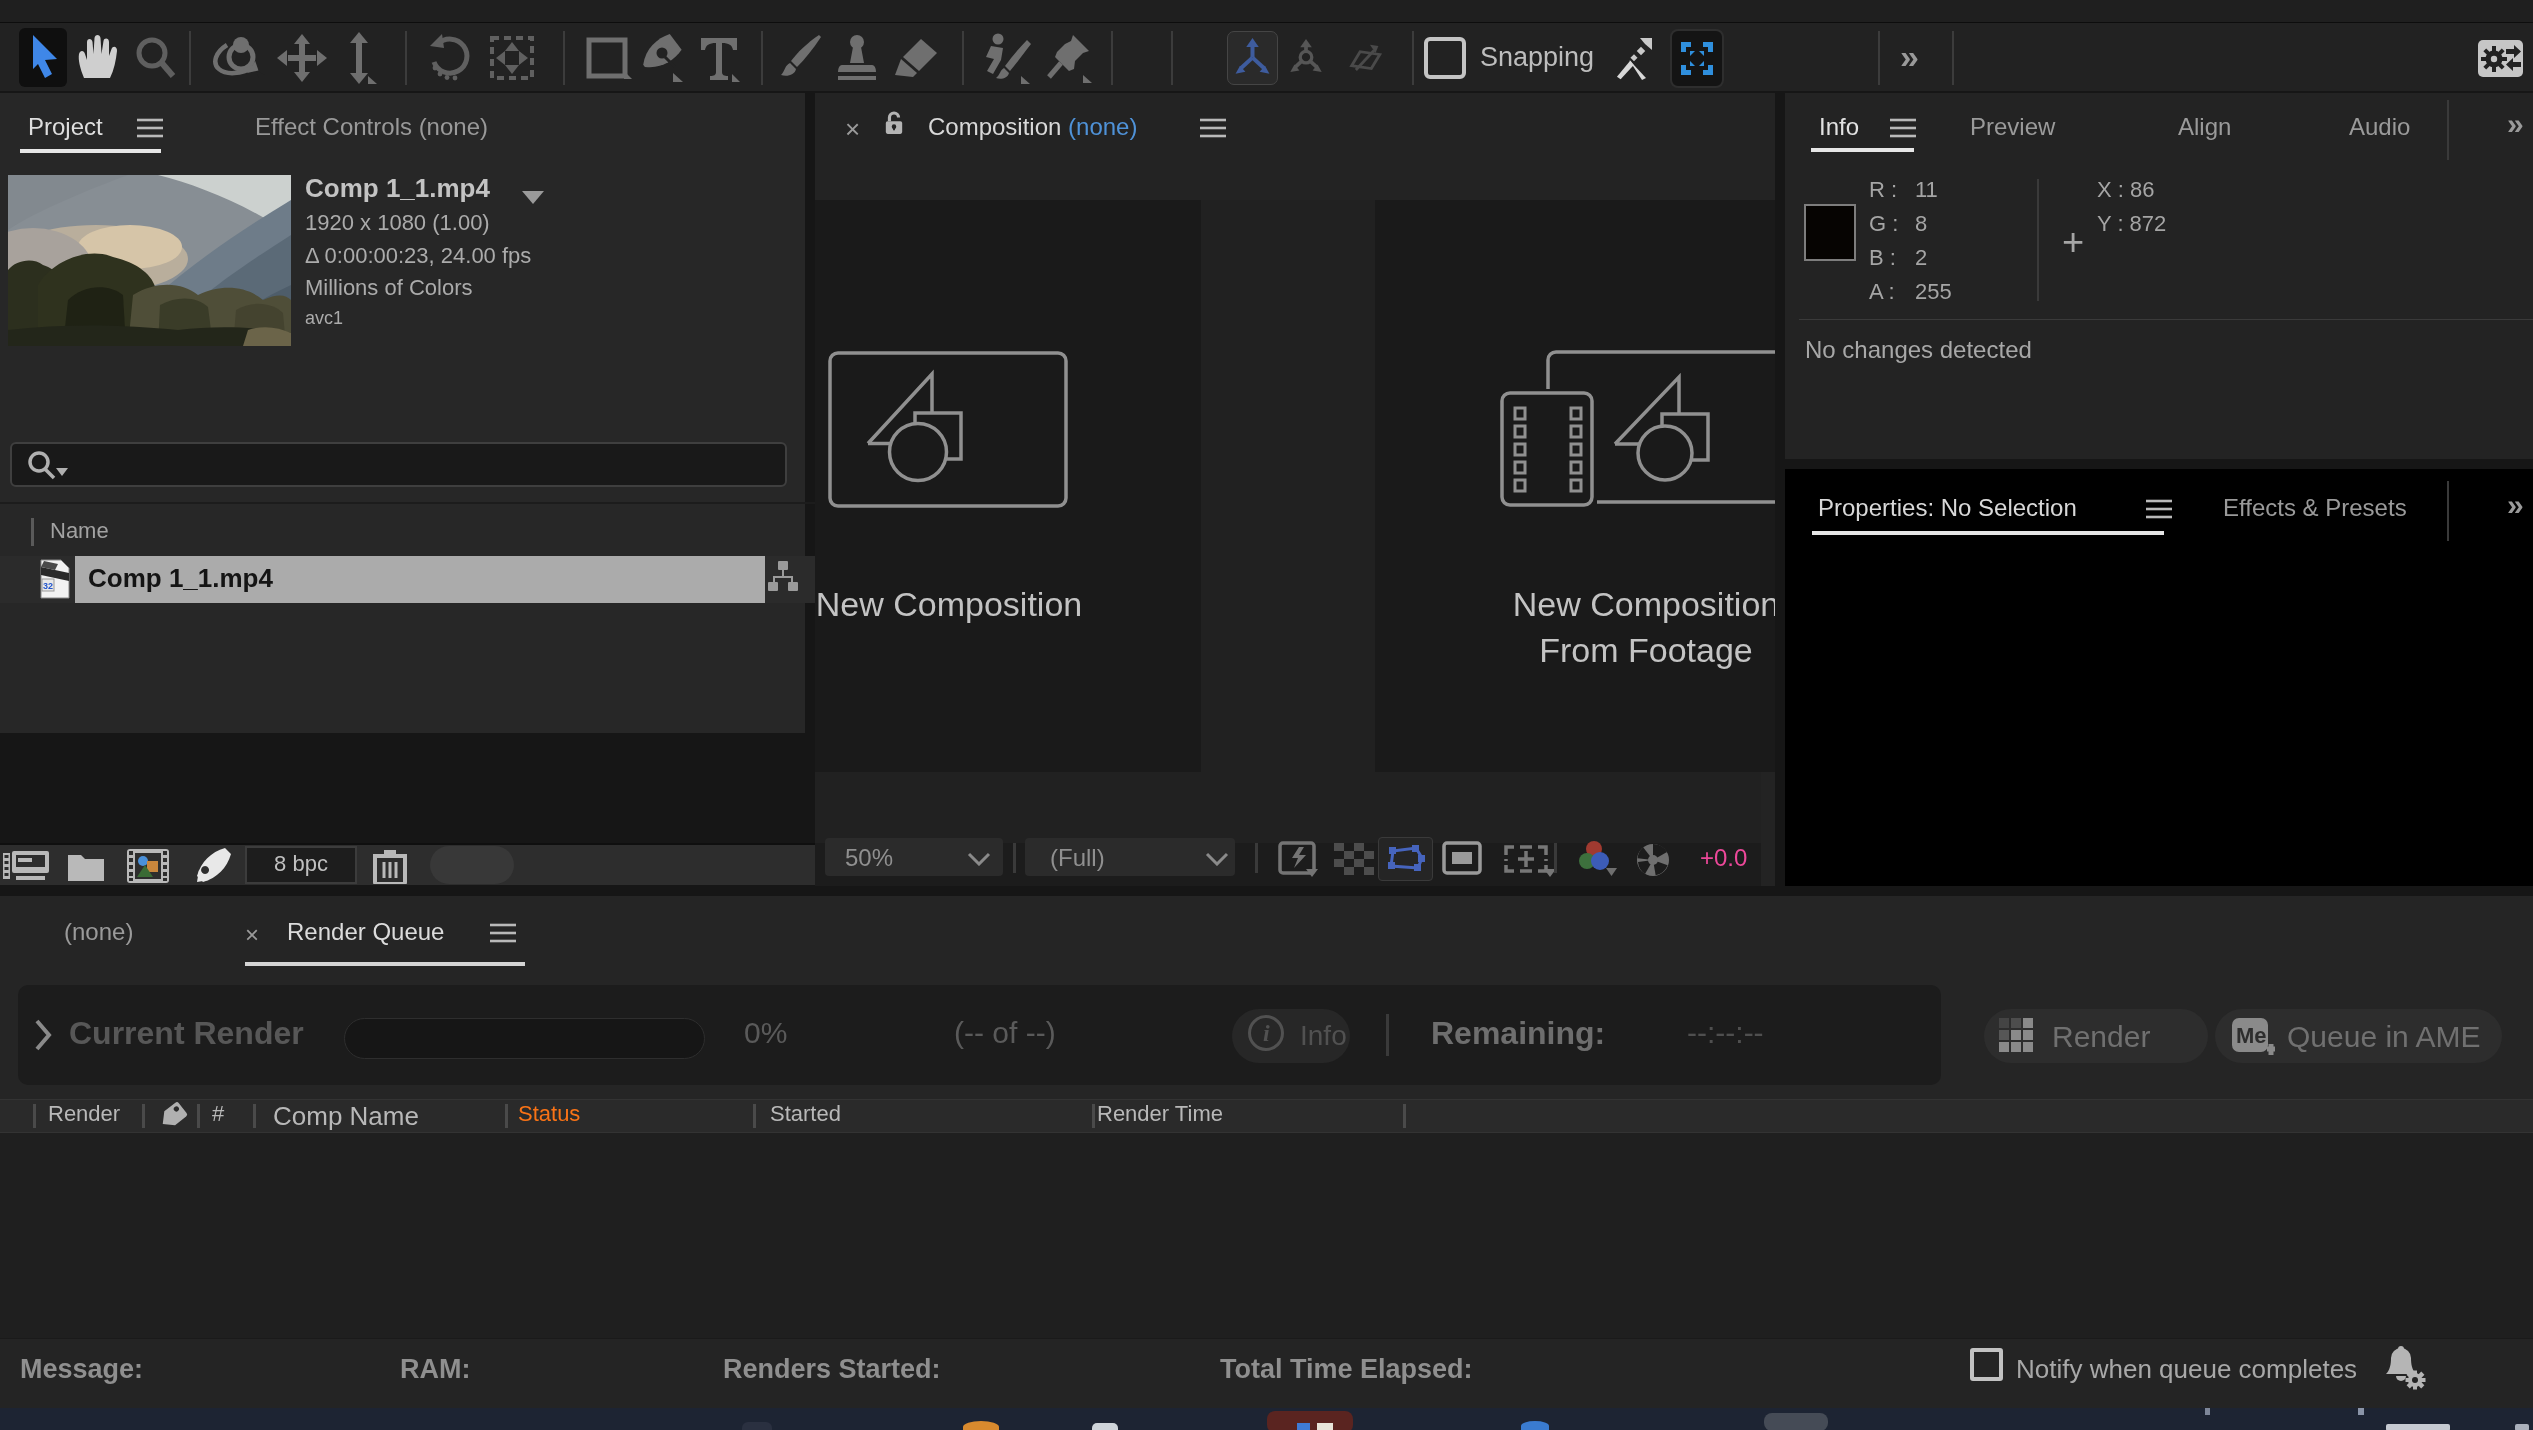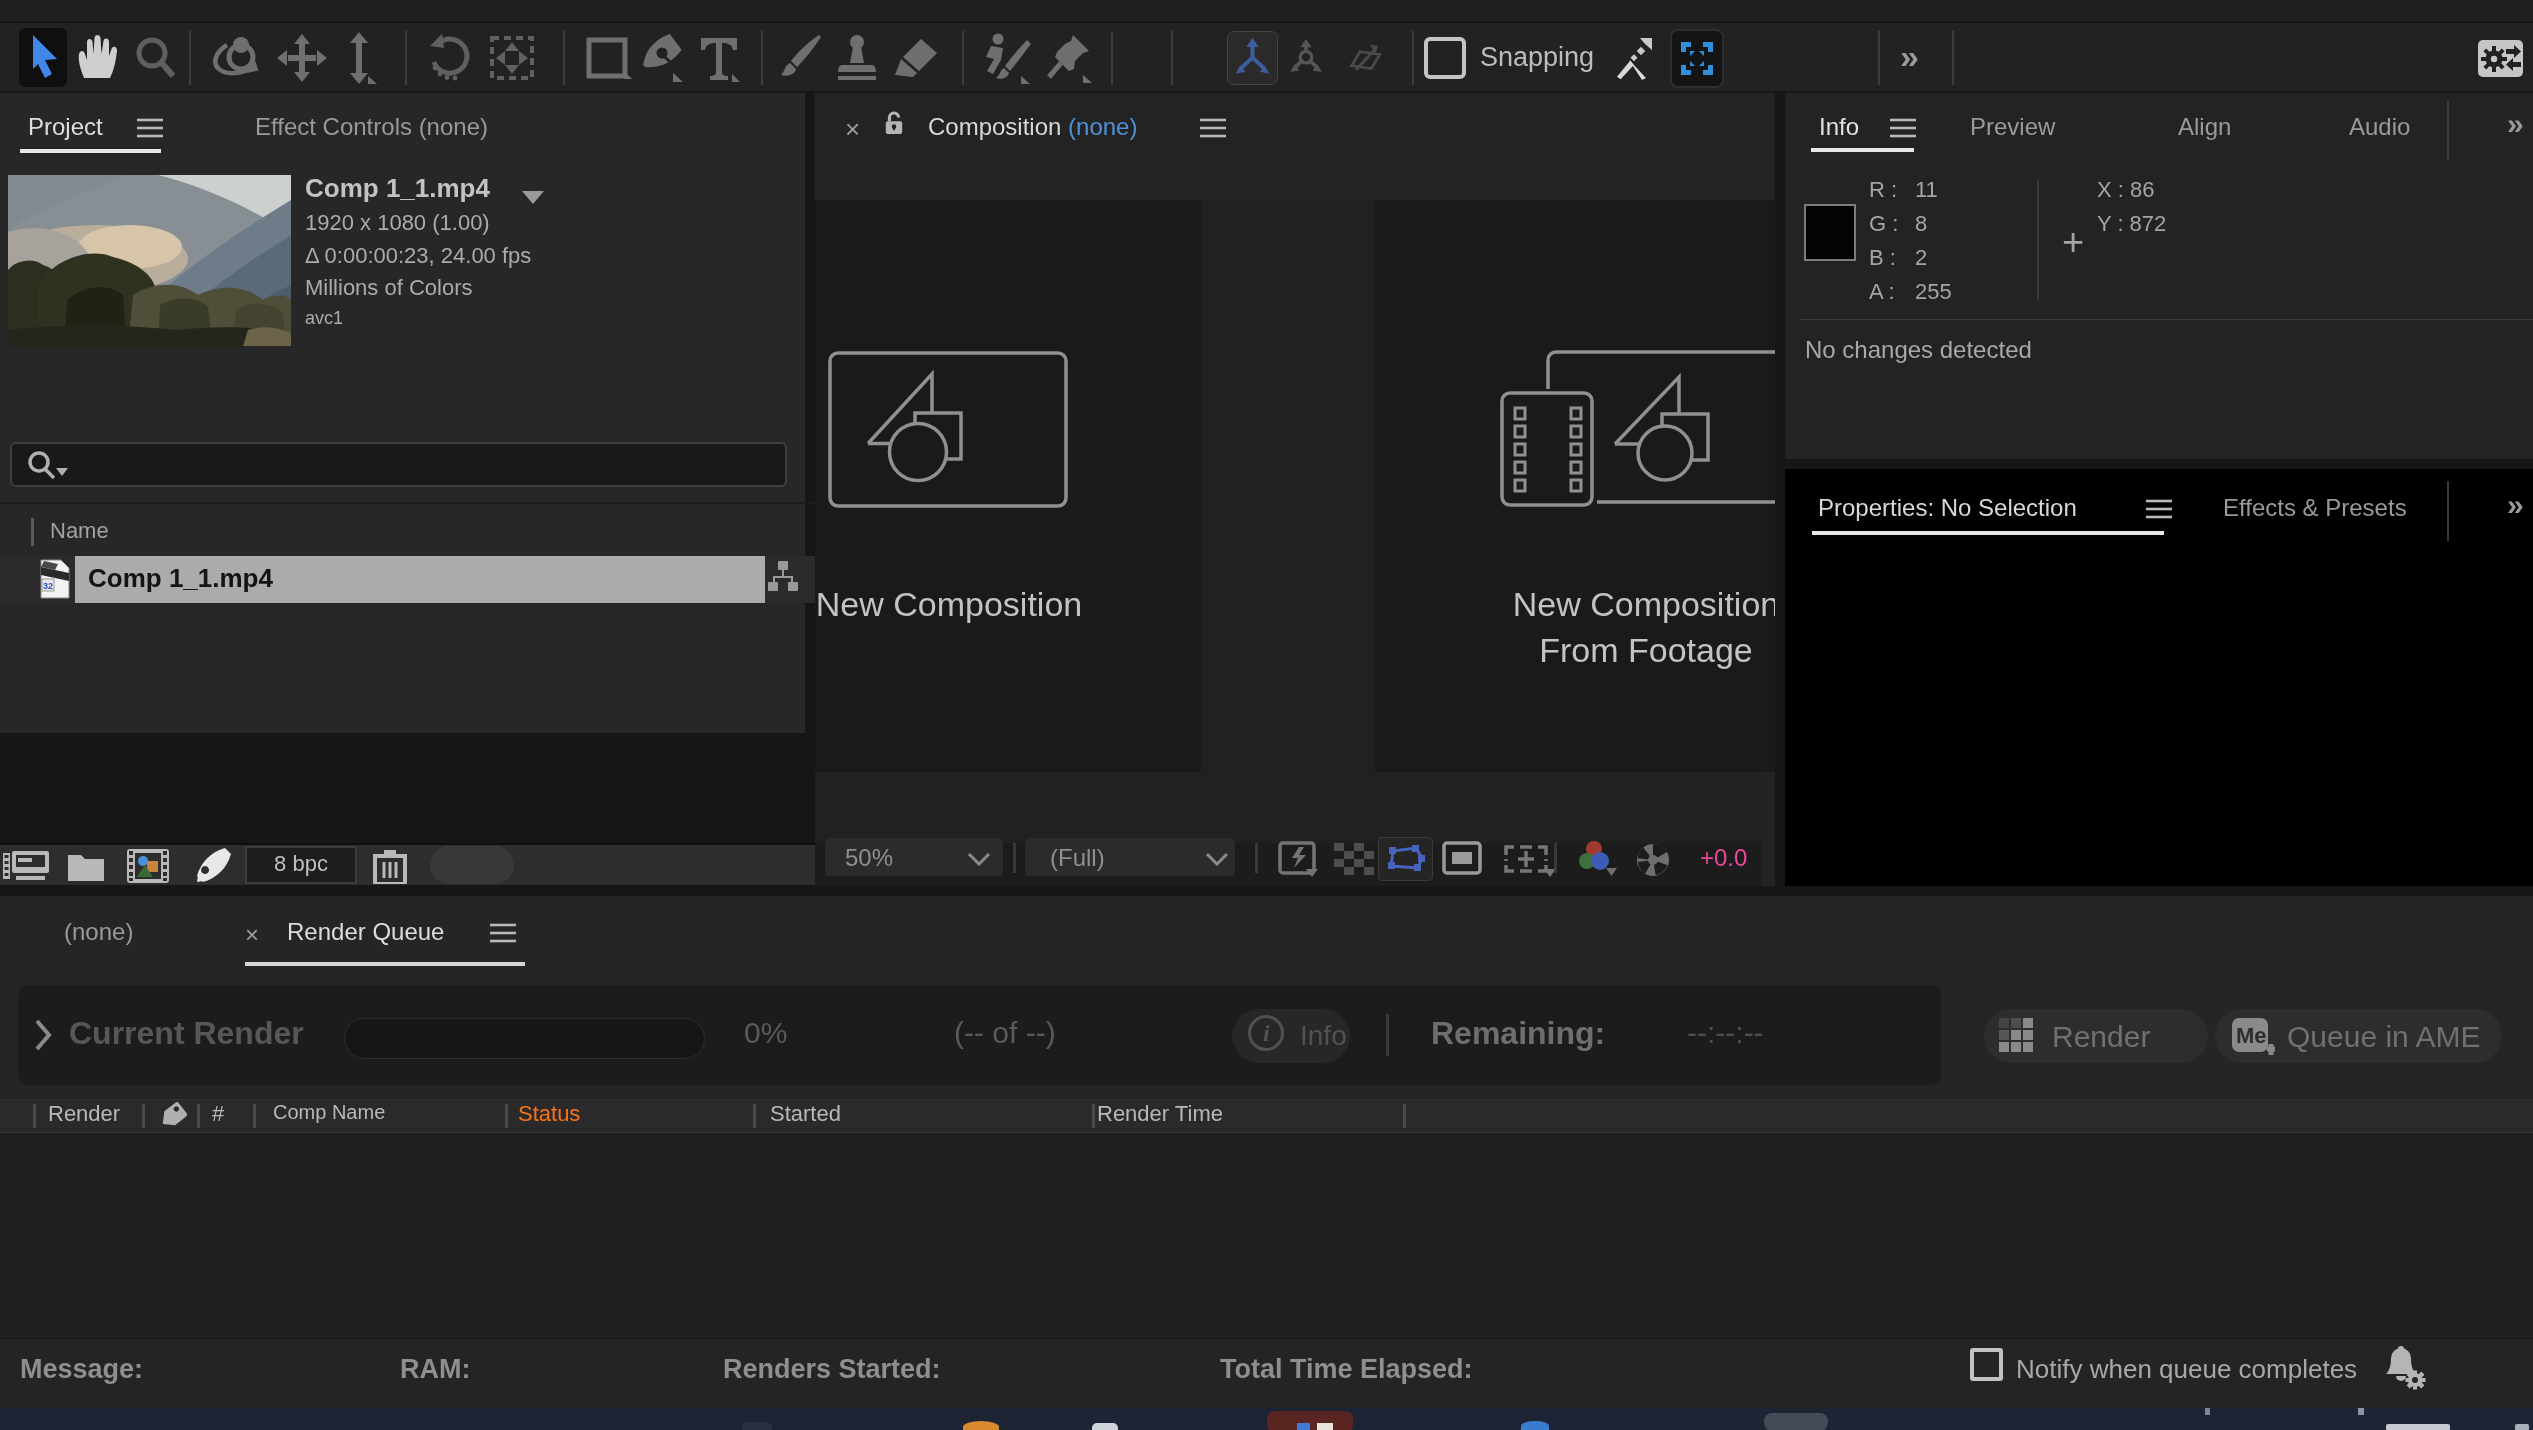--- a/index.html
+++ b/index.html
@@ -594,21 +594,21 @@
     <div class="abs" style="left:142px;top:208px;width:3px;height:24px;background:#4a4a4a;"></div>
     <svg class="abs" style="left:157px;top:205px;" width="32" height="30" viewBox="0 0 32 30">
       <g transform="rotate(-38 16 15)">
         <path d="M3 15 L12 6 H26 a2.5 2.5 0 0 1 2.5 2.5 V21 a2.5 2.5 0 0 1 -2.5 2.5 H12 Z" fill="#b0b0b0"></path>
         <circle cx="23" cy="11.5" r="2.6" fill="#2a2a2a"></circle>
       </g>
     </svg>
     <div class="abs" style="left:197px;top:208px;width:3px;height:24px;background:#4a4a4a;"></div>
     <div class="abs" style="left:212px;top:205px;font-size:22px;color:#b8b8b8;">#</div>
     <div class="abs" style="left:253px;top:208px;width:3px;height:24px;background:#4a4a4a;"></div>
-    <div class="abs" style="left:273px;top:205px;font-size:20px;color:#b8b8b8;">Comp Name</div>
+    <div class="abs" style="left:273px;top:205px;font-size:26px;color:#b8b8b8;">Comp Name</div>
     <div class="abs" style="left:505px;top:208px;width:3px;height:24px;background:#4a4a4a;"></div>
     <div class="abs" style="left:518px;top:205px;font-size:22px;color:#f97316;">Status</div>
     <div class="abs" style="left:753px;top:208px;width:3px;height:24px;background:#4a4a4a;"></div>
     <div class="abs" style="left:770px;top:205px;font-size:22px;color:#b8b8b8;">Started</div>
     <div class="abs" style="left:1092px;top:208px;width:3px;height:24px;background:#4a4a4a;"></div>
     <div class="abs" style="left:1097px;top:205px;font-size:22px;color:#b8b8b8;">Render Time</div>
     <div class="abs" style="left:1403px;top:208px;width:3px;height:24px;background:#4a4a4a;"></div>
 
     <div class="abs" style="left:0;top:237px;width:2533px;height:205px;background:#1f1f1f;"></div>
 

